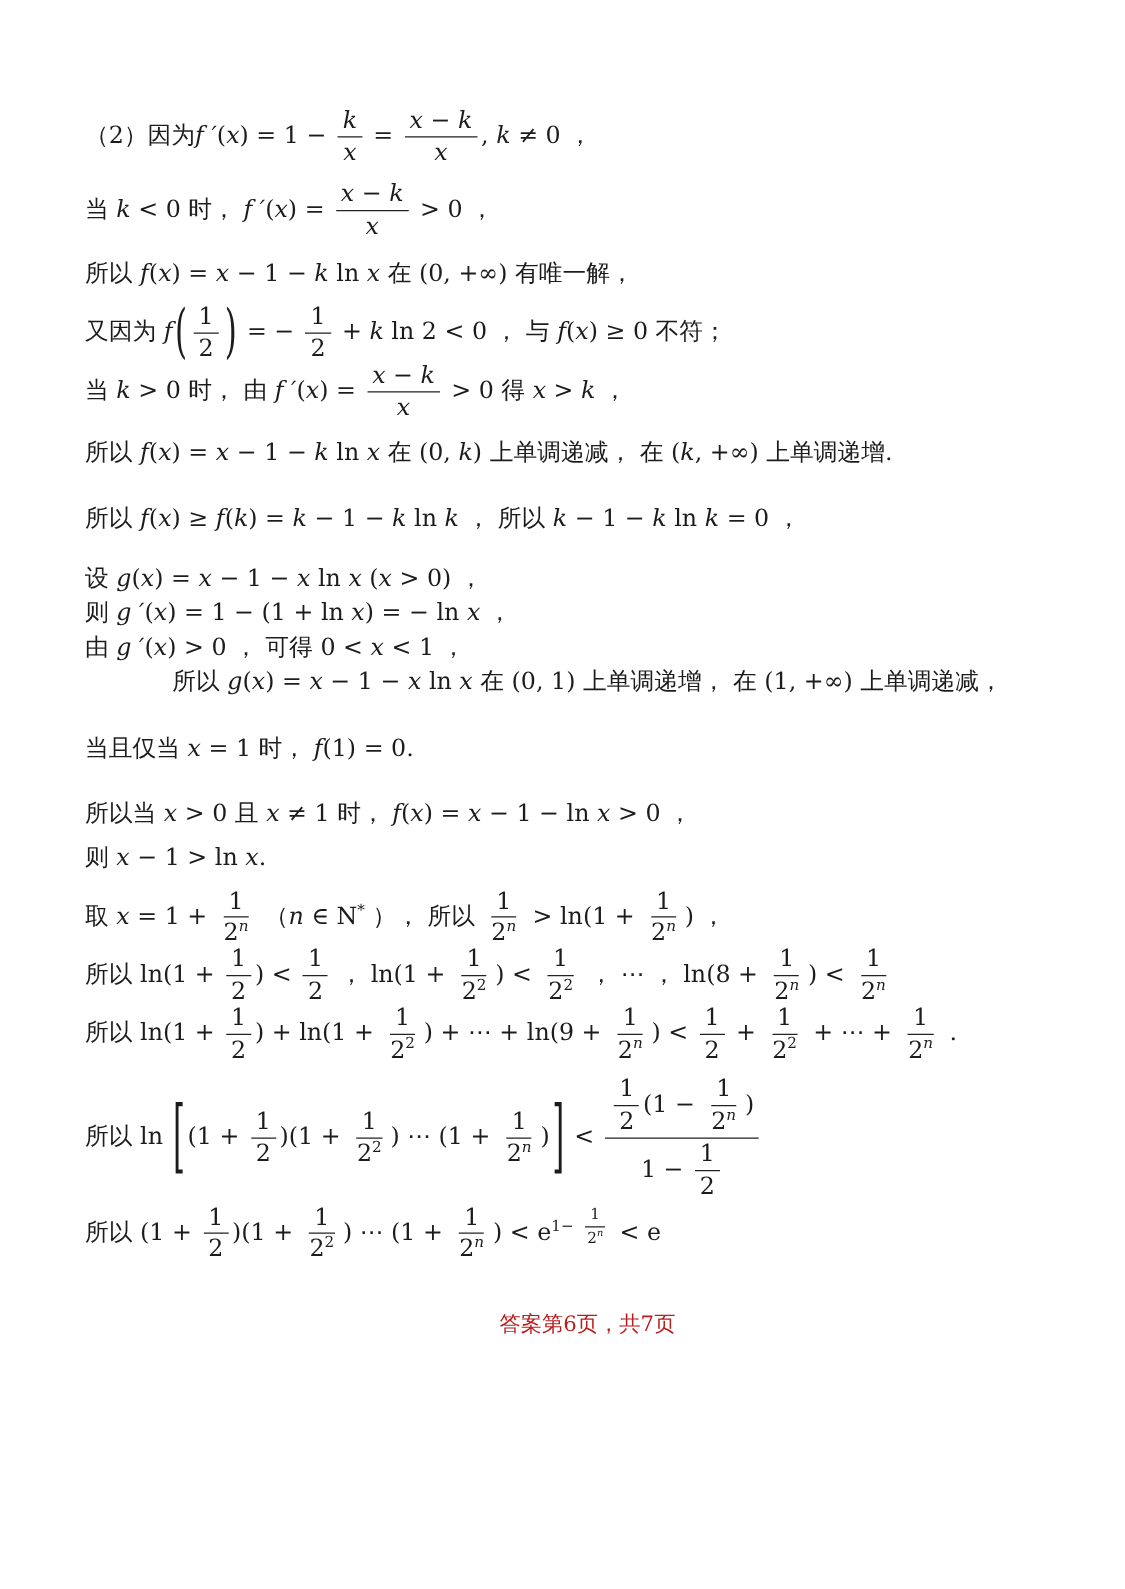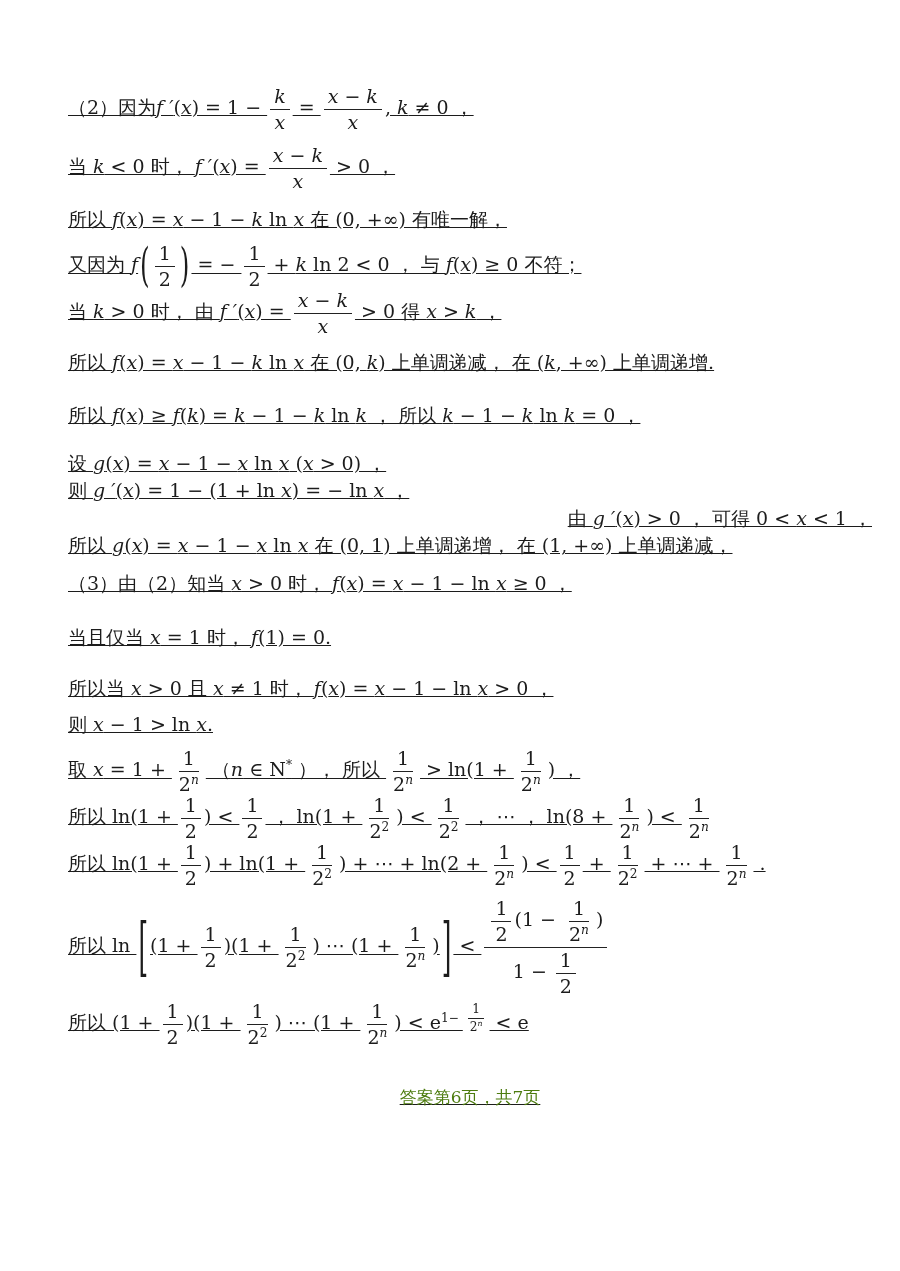--- a/index.html
+++ b/index.html
@@ -3,21 +3,21 @@
 <meta charset="utf-8">
 <style>
   html, body { margin: 0; padding: 0; }
   body {
     width: 900px; height: 1271px;
     background: #ffffff;
     overflow: hidden;
     color: #1c1c1c;
     font-family: "DejaVu Serif", "Liberation Serif", serif;
   }
-  .page { width: 900px; height: 1271px; position: relative; text-decoration: underline; }
+  .page { width: 900px; height: 1271px; position: relative; }
   .content { padding: 86px 28px 0 68px; }
   .mline {
     font-size: 19px;
     line-height: 1.45;
     white-space: nowrap;
     color: #1c1c1c;
   }
   .mt { font-style: normal; }
   .mi { font-style: italic; }
   .frac {
@@ -49,21 +49,21 @@
     vertical-align: middle;
     line-height: 0.9;
     margin: 0 2px;
     font-weight: 300;
     transform-origin: center;
   }
   .footer {
     text-align: center;
     margin-top: 38px;
     font-size: 17px;
-    color: #4d7c0f;
+    color: #b91c1c;
   }
 </style>
 </head>
 <body>
 
 <div class="page">
   <div class="content">
     <div id="math-lines">
         <div class="mline" style="margin-top: 0px;"><span class="mt">（2）因为</span><span class="mi">f ′</span><span class="mt">(</span><span class="mi">x</span><span class="mt">) = 1 − </span><span class="frac">
             <span class="fn"><span class="mi">k</span></span>
@@ -85,23 +85,22 @@
             <span class="fd"><span class="mt">2</span></span>
           </span><span class="mt"> + </span><span class="mi">k</span><span class="mt"> ln 2 &lt; 0 ，  与 </span><span class="mi">f</span><span class="mt">(</span><span class="mi">x</span><span class="mt">) ≥ 0 不符；</span></div>
         <div class="mline" style=""><span class="mt">当 </span><span class="mi">k</span><span class="mt"> &gt; 0 时， 由 </span><span class="mi">f ′</span><span class="mt">(</span><span class="mi">x</span><span class="mt">) = </span><span class="frac">
             <span class="fn"><span class="mi">x − k</span></span>
             <span class="fd"><span class="mi">x</span></span>
           </span><span class="mt"> &gt; 0 得 </span><span class="mi">x</span><span class="mt"> &gt; </span><span class="mi">k</span><span class="mt"> ，</span></div>
         <div class="mline" style="margin-top: 12px;"><span class="mt">所以 </span><span class="mi">f</span><span class="mt">(</span><span class="mi">x</span><span class="mt">) = </span><span class="mi">x</span><span class="mt"> − 1 − </span><span class="mi">k</span><span class="mt"> ln </span><span class="mi">x</span><span class="mt"> 在 (0, </span><span class="mi">k</span><span class="mt">) 上单调递减， 在 (</span><span class="mi">k</span><span class="mt">, +∞) 上单调递增.</span></div>
         <div class="mline" style="margin-top: 26px;"><span class="mt">所以 </span><span class="mi">f</span><span class="mt">(</span><span class="mi">x</span><span class="mt">) ≥ </span><span class="mi">f</span><span class="mt">(</span><span class="mi">k</span><span class="mt">) = </span><span class="mi">k</span><span class="mt"> − 1 − </span><span class="mi">k</span><span class="mt"> ln </span><span class="mi">k</span><span class="mt"> ，  所以 </span><span class="mi">k</span><span class="mt"> − 1 − </span><span class="mi">k</span><span class="mt"> ln </span><span class="mi">k</span><span class="mt"> = 0 ，</span></div>
         <div class="mline" style="margin-top: 20px;"><span class="mt">设 </span><span class="mi">g</span><span class="mt">(</span><span class="mi">x</span><span class="mt">) = </span><span class="mi">x</span><span class="mt"> − 1 − </span><span class="mi">x</span><span class="mt"> ln </span><span class="mi">x</span><span class="mt">  (</span><span class="mi">x</span><span class="mt"> &gt; 0) ，</span></div>
         <div class="mline" style="margin-top: 0px;"><span class="mt">则 </span><span class="mi">g ′</span><span class="mt">(</span><span class="mi">x</span><span class="mt">) = 1 − (1 + ln </span><span class="mi">x</span><span class="mt">) = − ln </span><span class="mi">x</span><span class="mt"> ，</span></div>
-        <div class="mline" style="margin-top: 0px; text-align: right;"><span class="mt">由 </span><span class="mi">g ′</span><span class="mt">(</span><span class="mi">x</span><span class="mt">) &gt; 0 ， 可得 0 &lt; </span><span class="mi">x</span><span class="mt"> &lt; 1 ，</span></div>
-        <div class="mline" style="margin-top: 0px;"><span class="mt">所以 </span><span class="mi">g</span><span class="mt">(</span><span class="mi">x</span><span class="mt">) = </span><span class="mi">x</span><span class="mt"> − 1 − </span><span class="mi">x</span><span class="mt"> ln </span><span class="mi">x</span><span class="mt"> 在 (0, 1) 上单调递增， 在 (1, +∞) 上单调递减，</span></div>
-        <div class="mline" style="margin-top: 10px;"><span class="mt">（3）由（2）知当 </span><span class="mi">x</span><span class="mt"> &gt; 0 时，  </span><span class="mi">f</span><span class="mt">(</span><span class="mi">x</span><span class="mt">) = </span><span class="mi">x</span><span class="mt"> − 1 − ln </span><span class="mi">x</span><span class="mt"> ≥ 0 ，</span></div>
+        <div class="mline" style="margin-top: 0px;"><span class="mt">由 </span><span class="mi">g ′</span><span class="mt">(</span><span class="mi">x</span><span class="mt">) &gt; 0 ， 可得 0 &lt; </span><span class="mi">x</span><span class="mt"> &lt; 1 ，</span></div>
+        <div class="mline" style="margin-top: 0px; text-align: center;"><span class="mt">所以 </span><span class="mi">g</span><span class="mt">(</span><span class="mi">x</span><span class="mt">) = </span><span class="mi">x</span><span class="mt"> − 1 − </span><span class="mi">x</span><span class="mt"> ln </span><span class="mi">x</span><span class="mt"> 在 (0, 1) 上单调递增， 在 (1, +∞) 上单调递减，</span></div>
         <div class="mline" style="margin-top: 26px;"><span class="mt">当且仅当 </span><span class="mi">x</span><span class="mt"> = 1 时，  </span><span class="mi">f</span><span class="mt">(1) = 0.</span></div>
         <div class="mline" style="margin-top: 24px;"><span class="mt">所以当 </span><span class="mi">x</span><span class="mt"> &gt; 0 且 </span><span class="mi">x</span><span class="mt"> ≠ 1 时，  </span><span class="mi">f</span><span class="mt">(</span><span class="mi">x</span><span class="mt">) = </span><span class="mi">x</span><span class="mt"> − 1 − ln </span><span class="mi">x</span><span class="mt"> &gt; 0 ，</span></div>
         <div class="mline" style="margin-top: 8px;"><span class="mt">则 </span><span class="mi">x</span><span class="mt"> − 1 &gt; ln </span><span class="mi">x</span><span class="mt">.</span></div>
         <div class="mline" style="margin-top: 10px;"><span class="mt">取 </span><span class="mi">x</span><span class="mt"> = 1 + </span><span class="frac">
             <span class="fn"><span class="mt">1</span></span>
             <span class="fd"><span class="mt">2</span><sup class="msup"><span class="mi">n</span></sup></span>
           </span><span class="mt"> （</span><span class="mi">n</span><span class="mt"> ∈ N</span><sup class="msup"><span class="mt">*</span></sup><span class="mt"> ）， 所以 </span><span class="frac">
             <span class="fn"><span class="mt">1</span></span>
             <span class="fd"><span class="mt">2</span><sup class="msup"><span class="mi">n</span></sup></span>
           </span><span class="mt"> &gt; ln(1 + </span><span class="frac">
@@ -126,21 +125,21 @@
           </span><span class="mt">) &lt; </span><span class="frac">
             <span class="fn"><span class="mt">1</span></span>
             <span class="fd"><span class="mt">2</span><sup class="msup"><span class="mi">n</span></sup></span>
           </span></div>
         <div class="mline" style="margin-top: 0px;"><span class="mt">所以 ln(1 + </span><span class="frac">
             <span class="fn"><span class="mt">1</span></span>
             <span class="fd"><span class="mt">2</span></span>
           </span><span class="mt">) + ln(1 + </span><span class="frac">
             <span class="fn"><span class="mt">1</span></span>
             <span class="fd"><span class="mt">2</span><sup class="msup"><span class="mt">2</span></sup></span>
-          </span><span class="mt">) + ⋯ + ln(2 + </span><span class="frac">
+          </span><span class="mt">) + ⋯ + ln(9 + </span><span class="frac">
             <span class="fn"><span class="mt">1</span></span>
             <span class="fd"><span class="mt">2</span><sup class="msup"><span class="mi">n</span></sup></span>
           </span><span class="mt">) &lt; </span><span class="frac">
             <span class="fn"><span class="mt">1</span></span>
             <span class="fd"><span class="mt">2</span></span>
           </span><span class="mt"> + </span><span class="frac">
             <span class="fn"><span class="mt">1</span></span>
             <span class="fd"><span class="mt">2</span><sup class="msup"><span class="mt">2</span></sup></span>
           </span><span class="mt"> + ⋯ + </span><span class="frac">
             <span class="fn"><span class="mt">1</span></span>

